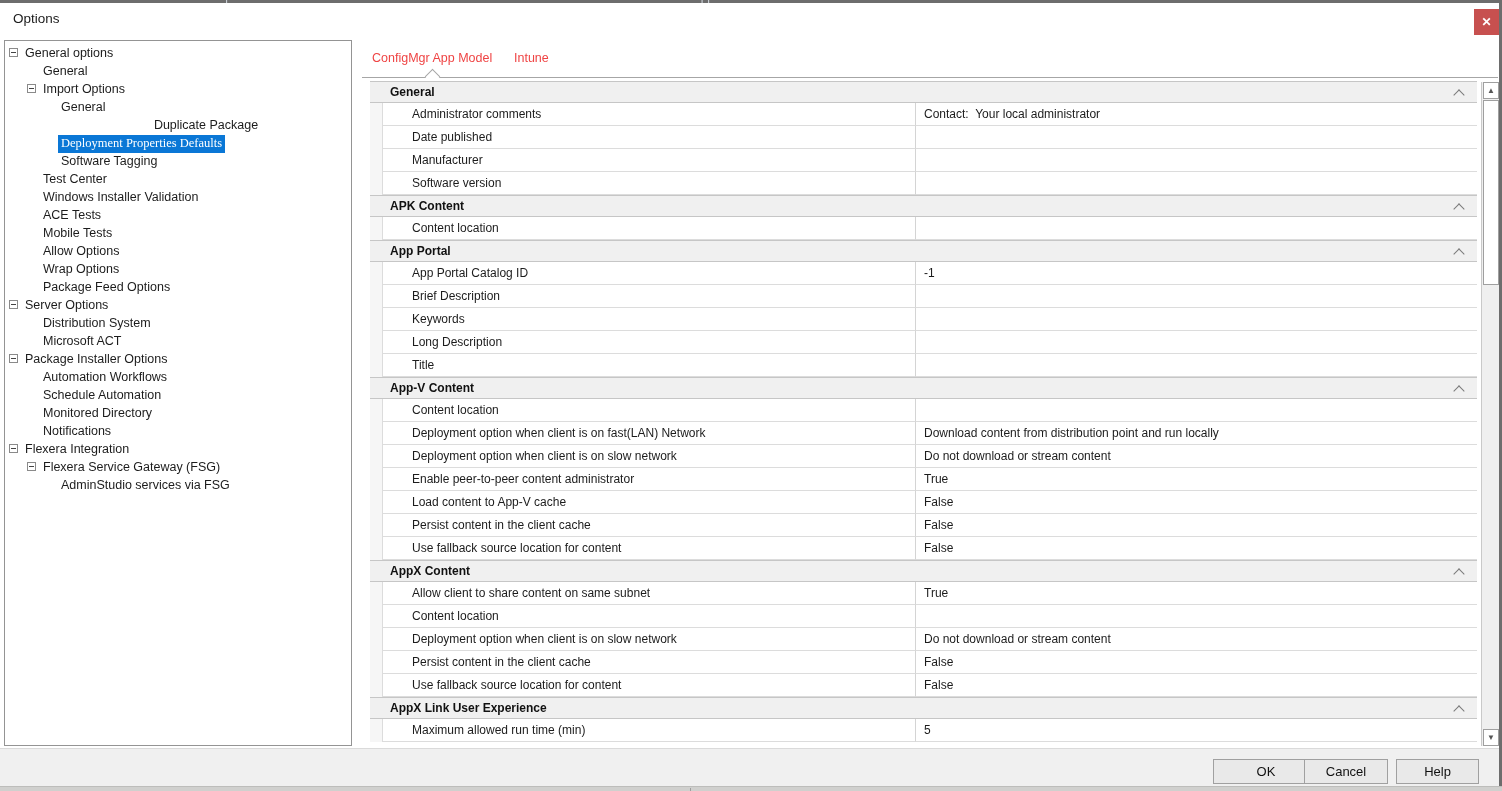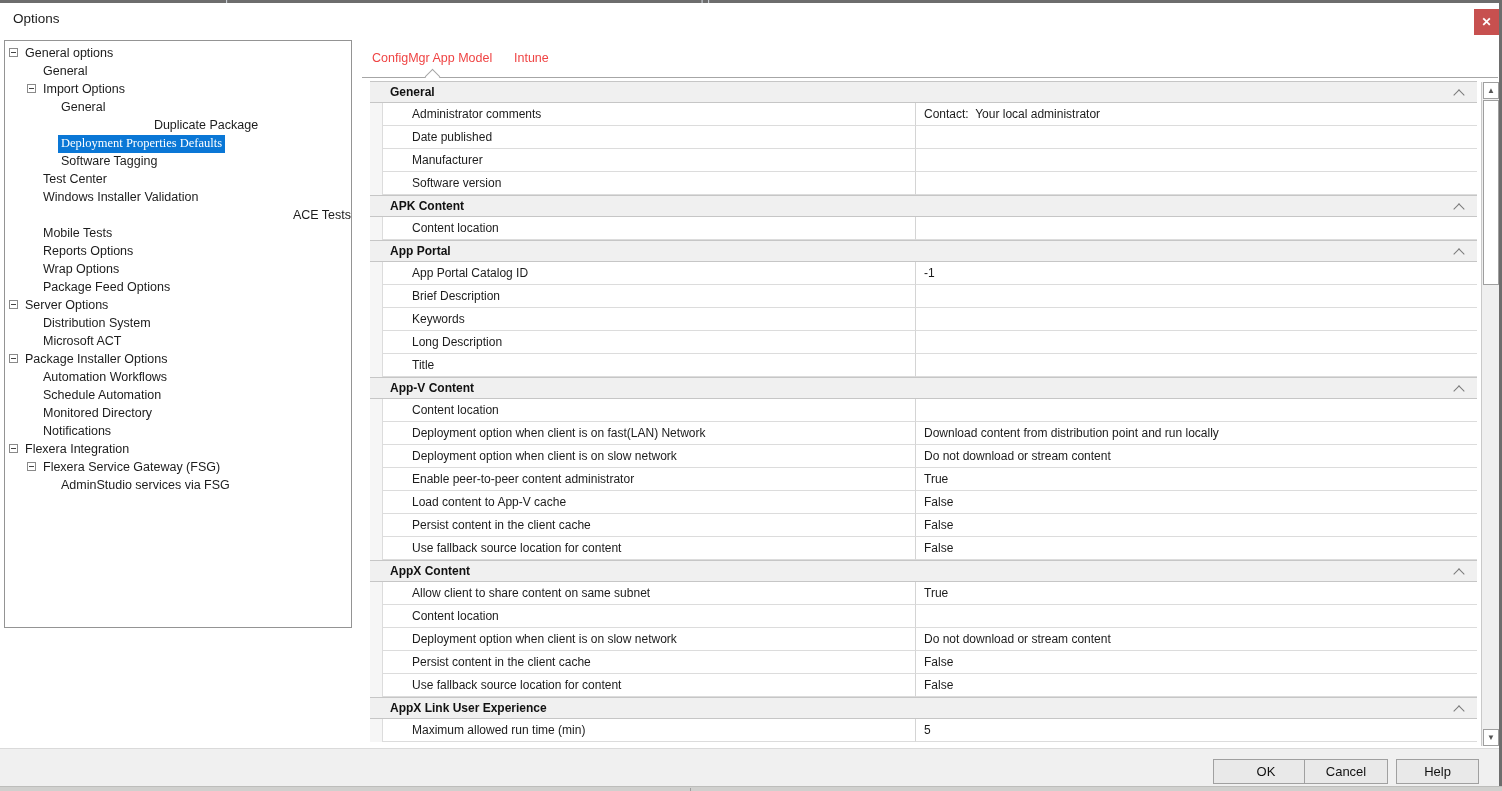--- a/index.html
+++ b/index.html
@@ -20,21 +20,21 @@
     background:#d0d0ce; border-top:1px solid #bdbdbb; z-index:5; }
   .app-bottom-div { position:absolute; left:690px; top:1px; width:1px; height:4px; background:#9f9f9f; }
 
   
   .dlg-title { position:absolute; left:13px; top:11px; font-size:13.5px; color:#1b1b1b; }
   .close-btn { position:absolute; left:1474px; top:9px; width:25px; height:26px;
     background:#c7504f; color:#ffffff; font-size:12px; font-weight:bold;
     display:flex; align-items:center; justify-content:center; cursor:default; z-index:6; }
 
   
-  .tree-panel { position:absolute; left:4px; top:40px; width:348px; height:588px;
+  .tree-panel { position:absolute; left:4px; top:40px; width:348px; height:706px;
     border:1px solid #949494; background:#fff; padding-top:3px; overflow:hidden; }
   .tree-item { position:relative; height:18px; line-height:18px; font-size:12.5px; white-space:nowrap; }
   .tree-label { display:inline-block; height:18px; line-height:17px; }
   .tree-label.sel { background:#0a77d6; color:#fff; padding:0 3px; margin-left:-3px;font-family:Liberation Serif, serif; }
   .expand-box { position:absolute; top:4px; width:9px; height:9px; background:#fff;
     border:1px solid #8a8a8a; }
   .expand-box::after { content:""; position:absolute; left:1px; top:3px; width:5px; height:1px; background:#444; }
 
   
   .tab { position:absolute; top:51px; height:20px; font-size:12.5px; color:#ef4444; }
@@ -103,23 +103,23 @@
   <div class="tree-panel">
       <div class="tree-item" style="padding-left: 20px;"><span class="expand-box" style="left: 4px;"></span><span class="tree-label">General options</span></div>
       <div class="tree-item" style="padding-left: 38px;"><span class="tree-label">General</span></div>
       <div class="tree-item" style="padding-left: 38px;"><span class="expand-box" style="left: 22px;"></span><span class="tree-label">Import Options</span></div>
       <div class="tree-item" style="padding-left: 56px;"><span class="tree-label">General</span></div>
       <div class="tree-item" style="padding-left: 56px; text-align: center;"><span class="tree-label">Duplicate Package</span></div>
       <div class="tree-item" style="padding-left: 56px;"><span class="tree-label sel">Deployment Properties Defaults</span></div>
       <div class="tree-item" style="padding-left: 56px;"><span class="tree-label">Software Tagging</span></div>
       <div class="tree-item" style="padding-left: 38px;"><span class="tree-label">Test Center</span></div>
       <div class="tree-item" style="padding-left: 38px;"><span class="tree-label">Windows Installer Validation</span></div>
-      <div class="tree-item" style="padding-left: 38px; text-align: right;"><span class="tree-label">ACE Tests</span></div>
+      <div class="tree-item" style="padding-left: 38px;"><span class="tree-label">ACE Tests</span></div>
       <div class="tree-item" style="padding-left: 38px;"><span class="tree-label">Mobile Tests</span></div>
-      <div class="tree-item" style="padding-left: 38px;"><span class="tree-label">Reports Options</span></div>
+      <div class="tree-item" style="padding-left: 38px;"><span class="tree-label">Allow Options</span></div>
       <div class="tree-item" style="padding-left: 38px;"><span class="tree-label">Wrap Options</span></div>
       <div class="tree-item" style="padding-left: 38px;"><span class="tree-label">Package Feed Options</span></div>
       <div class="tree-item" style="padding-left: 20px;"><span class="expand-box" style="left: 4px;"></span><span class="tree-label">Server Options</span></div>
       <div class="tree-item" style="padding-left: 38px;"><span class="tree-label">Distribution System</span></div>
       <div class="tree-item" style="padding-left: 38px;"><span class="tree-label">Microsoft ACT</span></div>
       <div class="tree-item" style="padding-left: 20px;"><span class="expand-box" style="left: 4px;"></span><span class="tree-label">Package Installer Options</span></div>
       <div class="tree-item" style="padding-left: 38px;"><span class="tree-label">Automation Workflows</span></div>
       <div class="tree-item" style="padding-left: 38px;"><span class="tree-label">Schedule Automation</span></div>
       <div class="tree-item" style="padding-left: 38px;"><span class="tree-label">Monitored Directory</span></div>
       <div class="tree-item" style="padding-left: 38px;"><span class="tree-label">Notifications</span></div>

